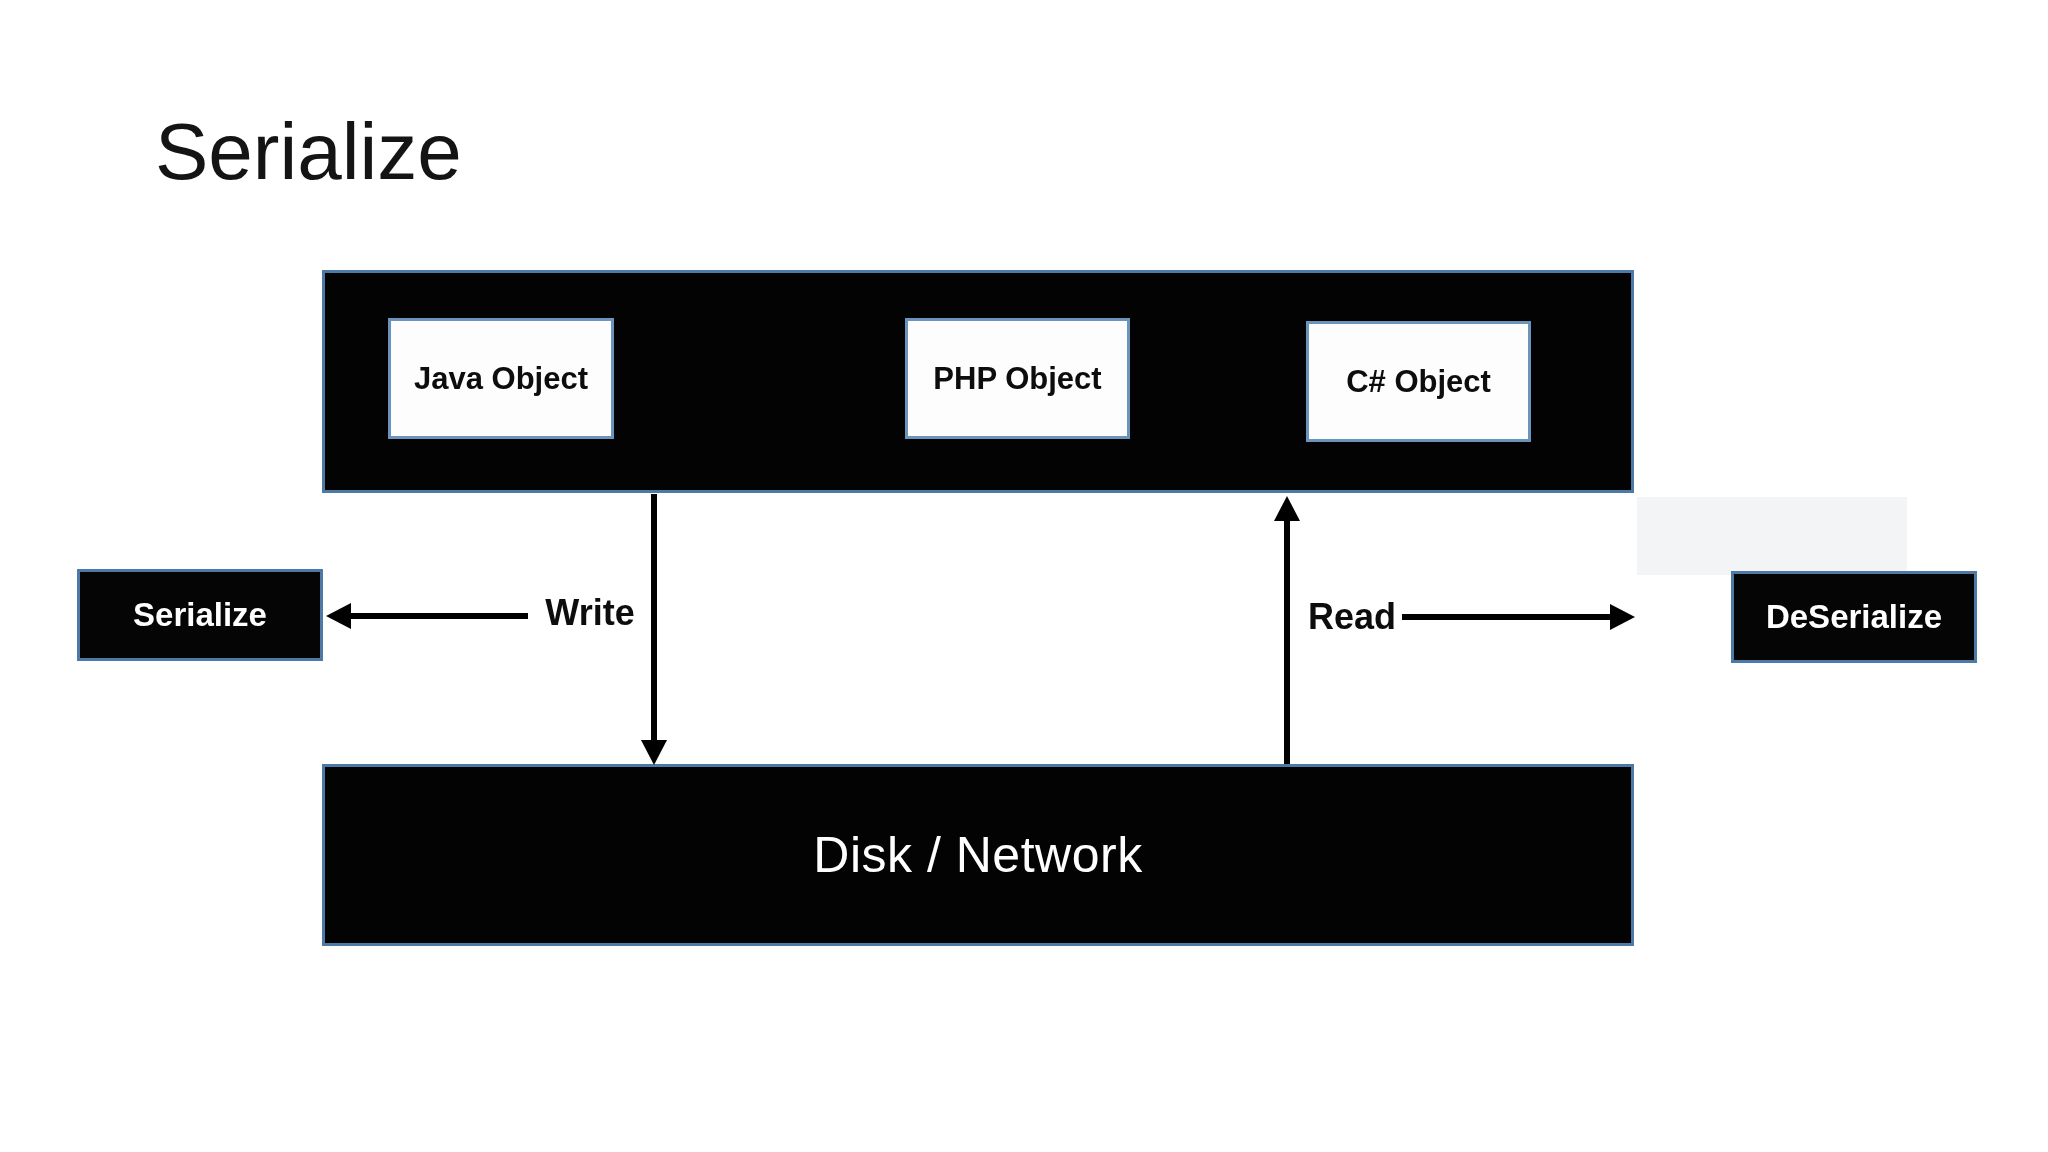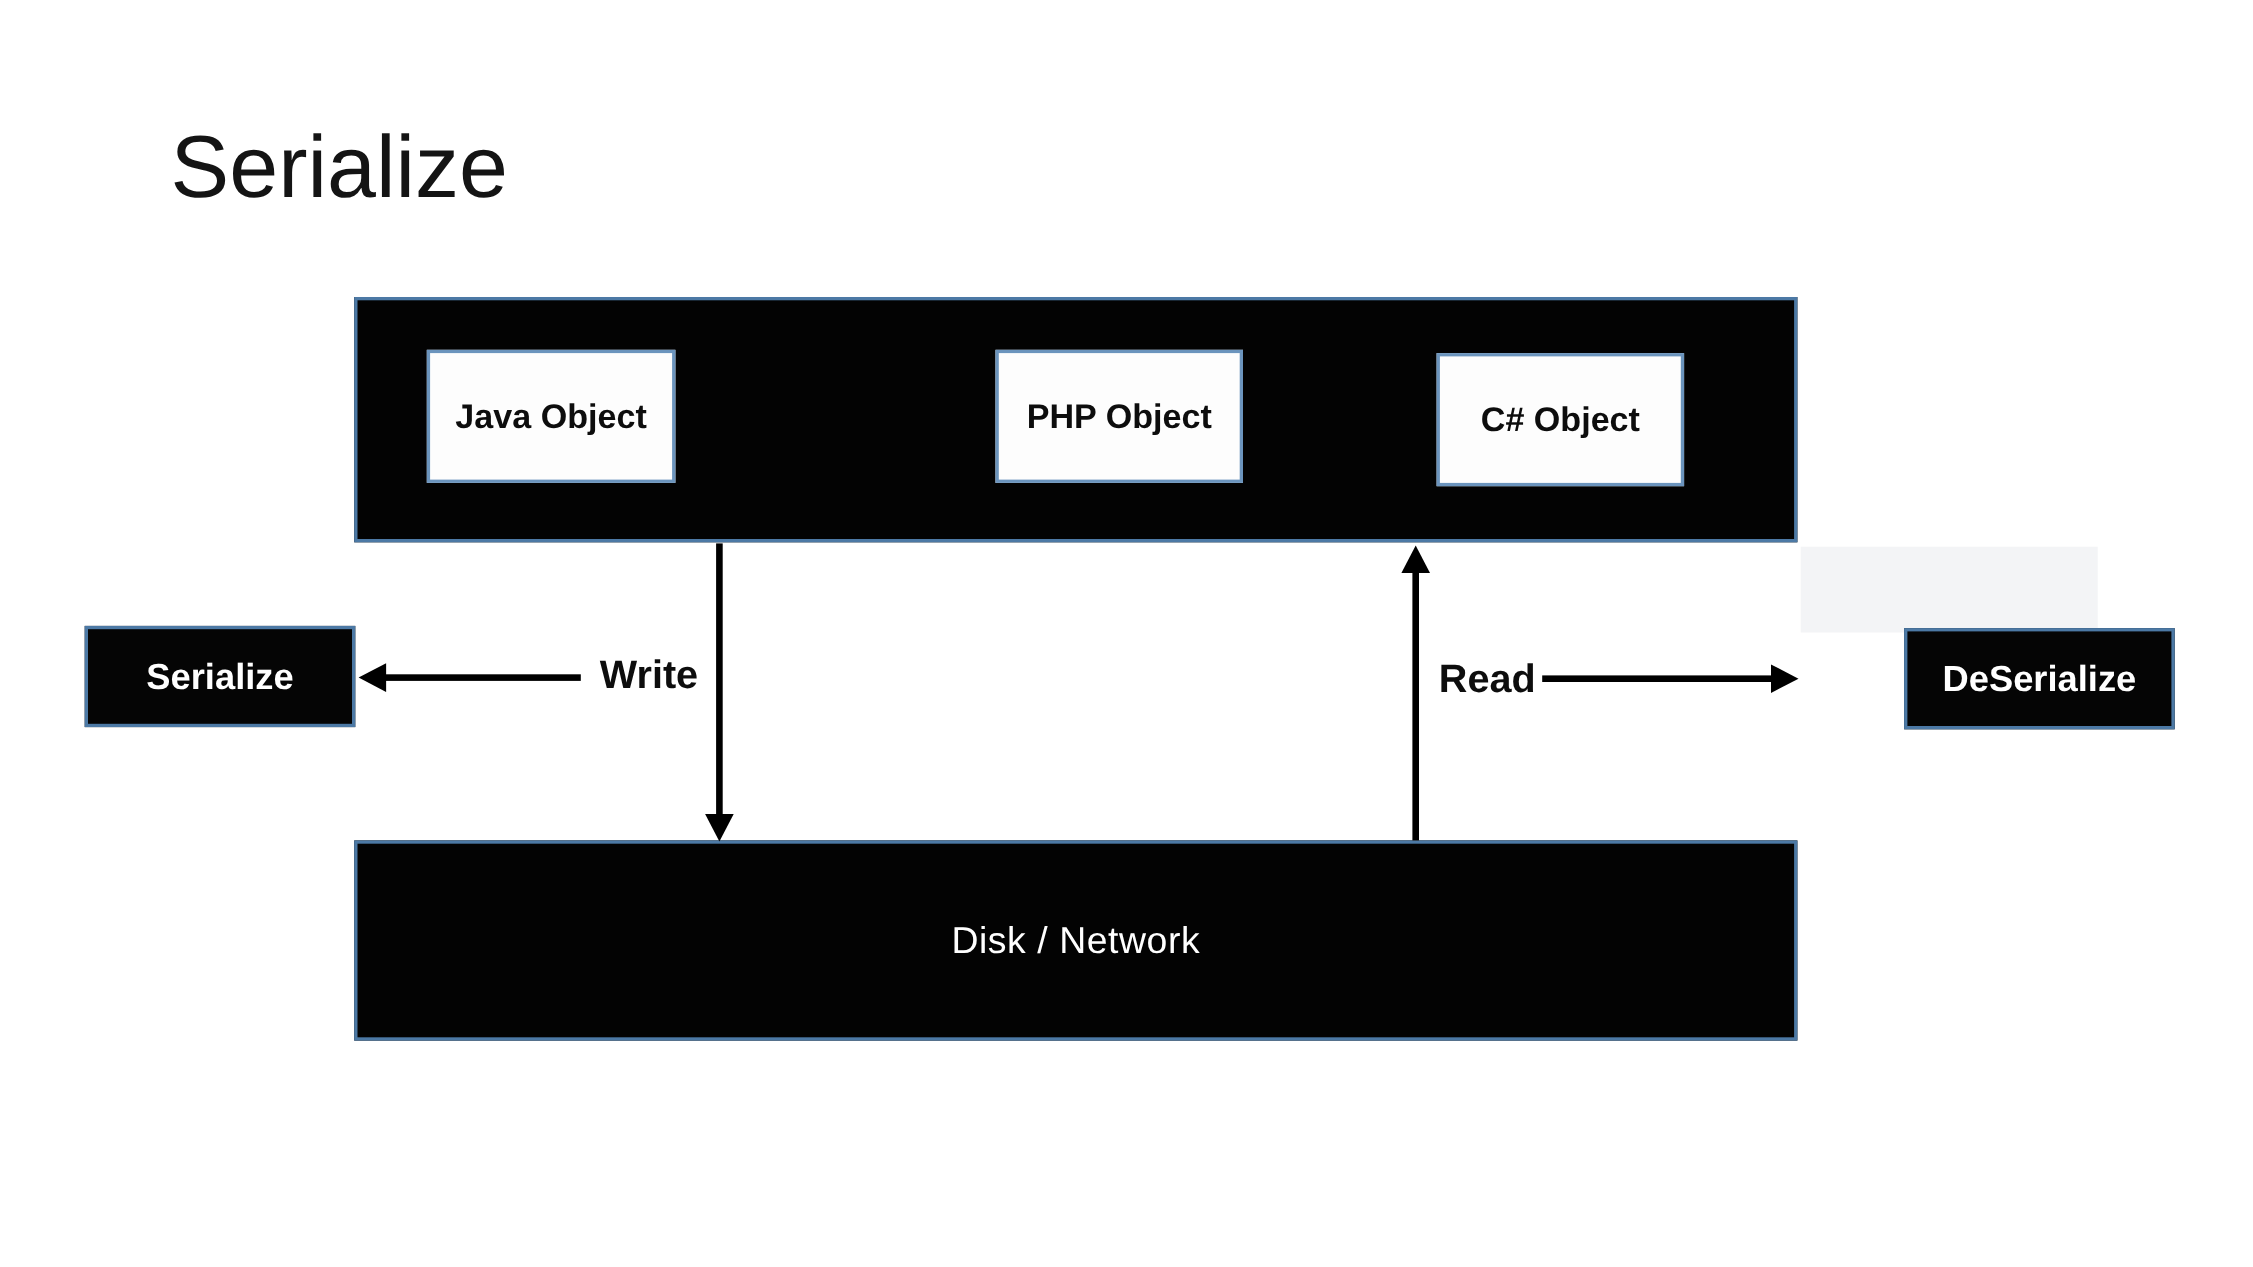--- a/index.html
+++ b/index.html
@@ -53,21 +53,21 @@
     left: 322px;
     top: 764px;
     width: 1312px;
     height: 182px;
     display: flex;
     align-items: center;
     justify-content: center;
   }
   .storage-label {
     color: #ffffff;
-    font-size: 34px;
+    font-size: 50px;
     font-weight: 400;
     letter-spacing: 0.5px;
   }
 
   .obj-box {
     position: absolute;
     background: #fdfdfd;
     border: 3px solid #6b94bd;
     box-sizing: border-box;
     display: flex;

